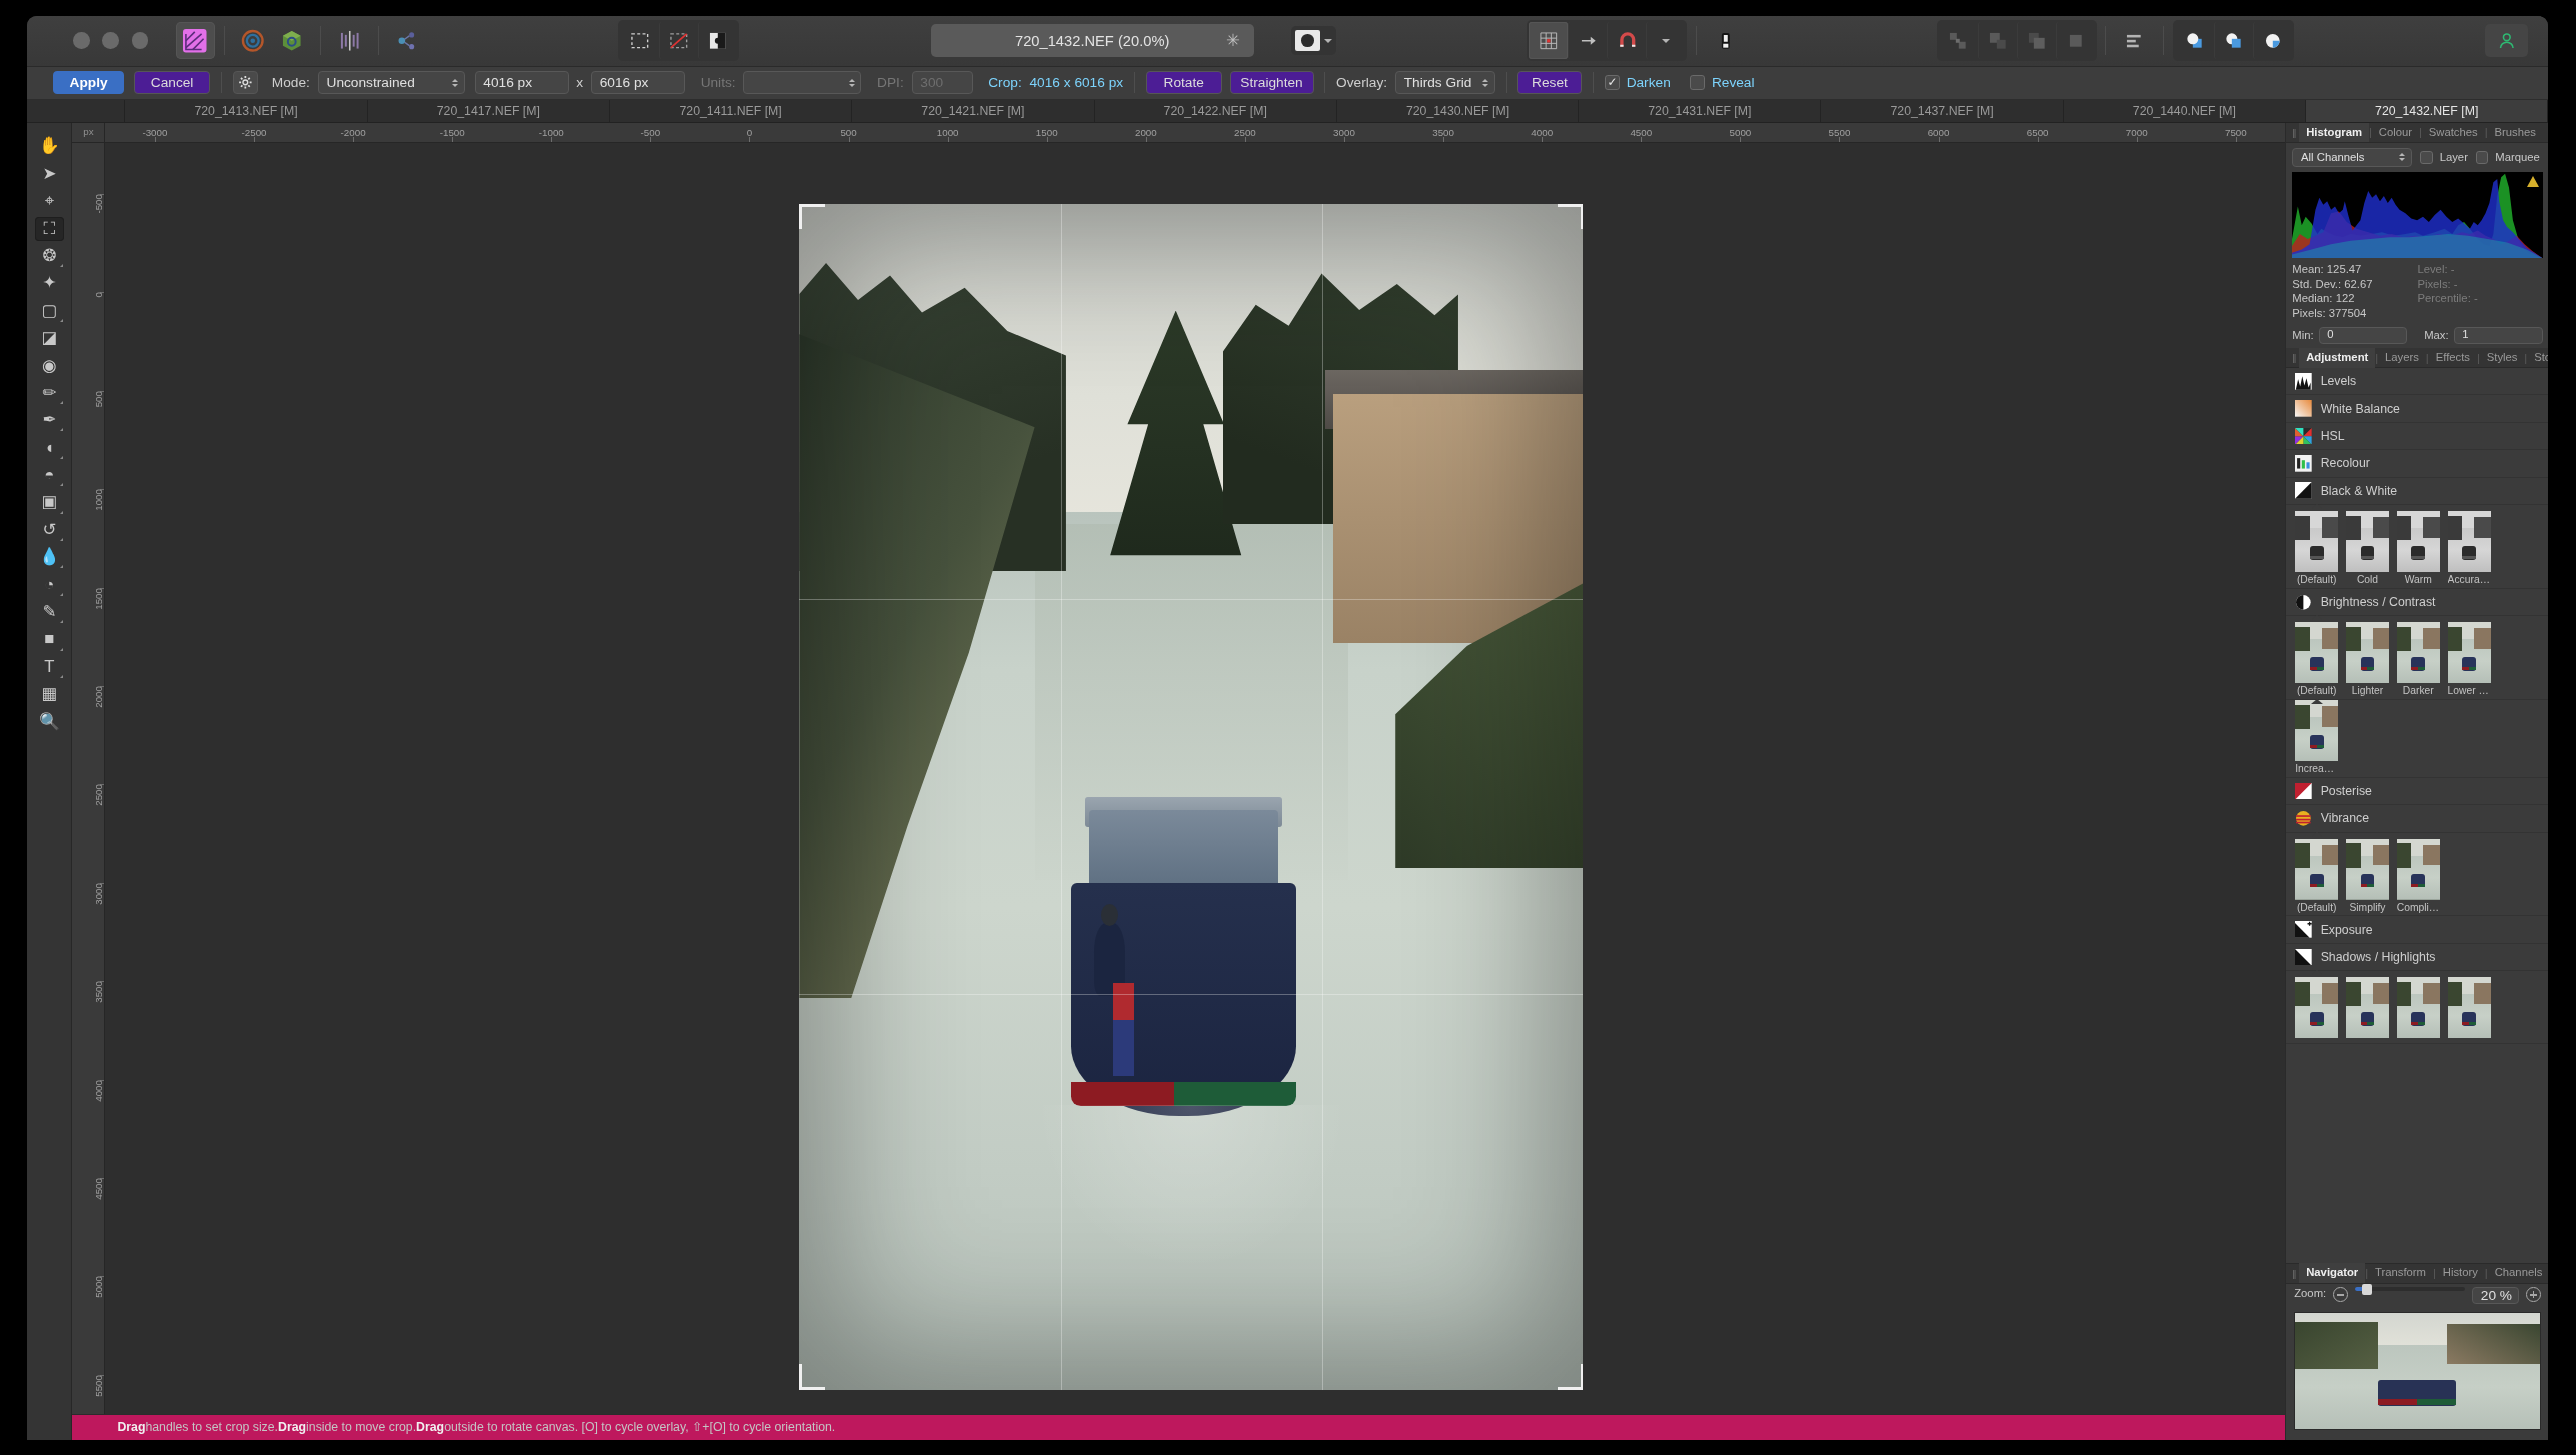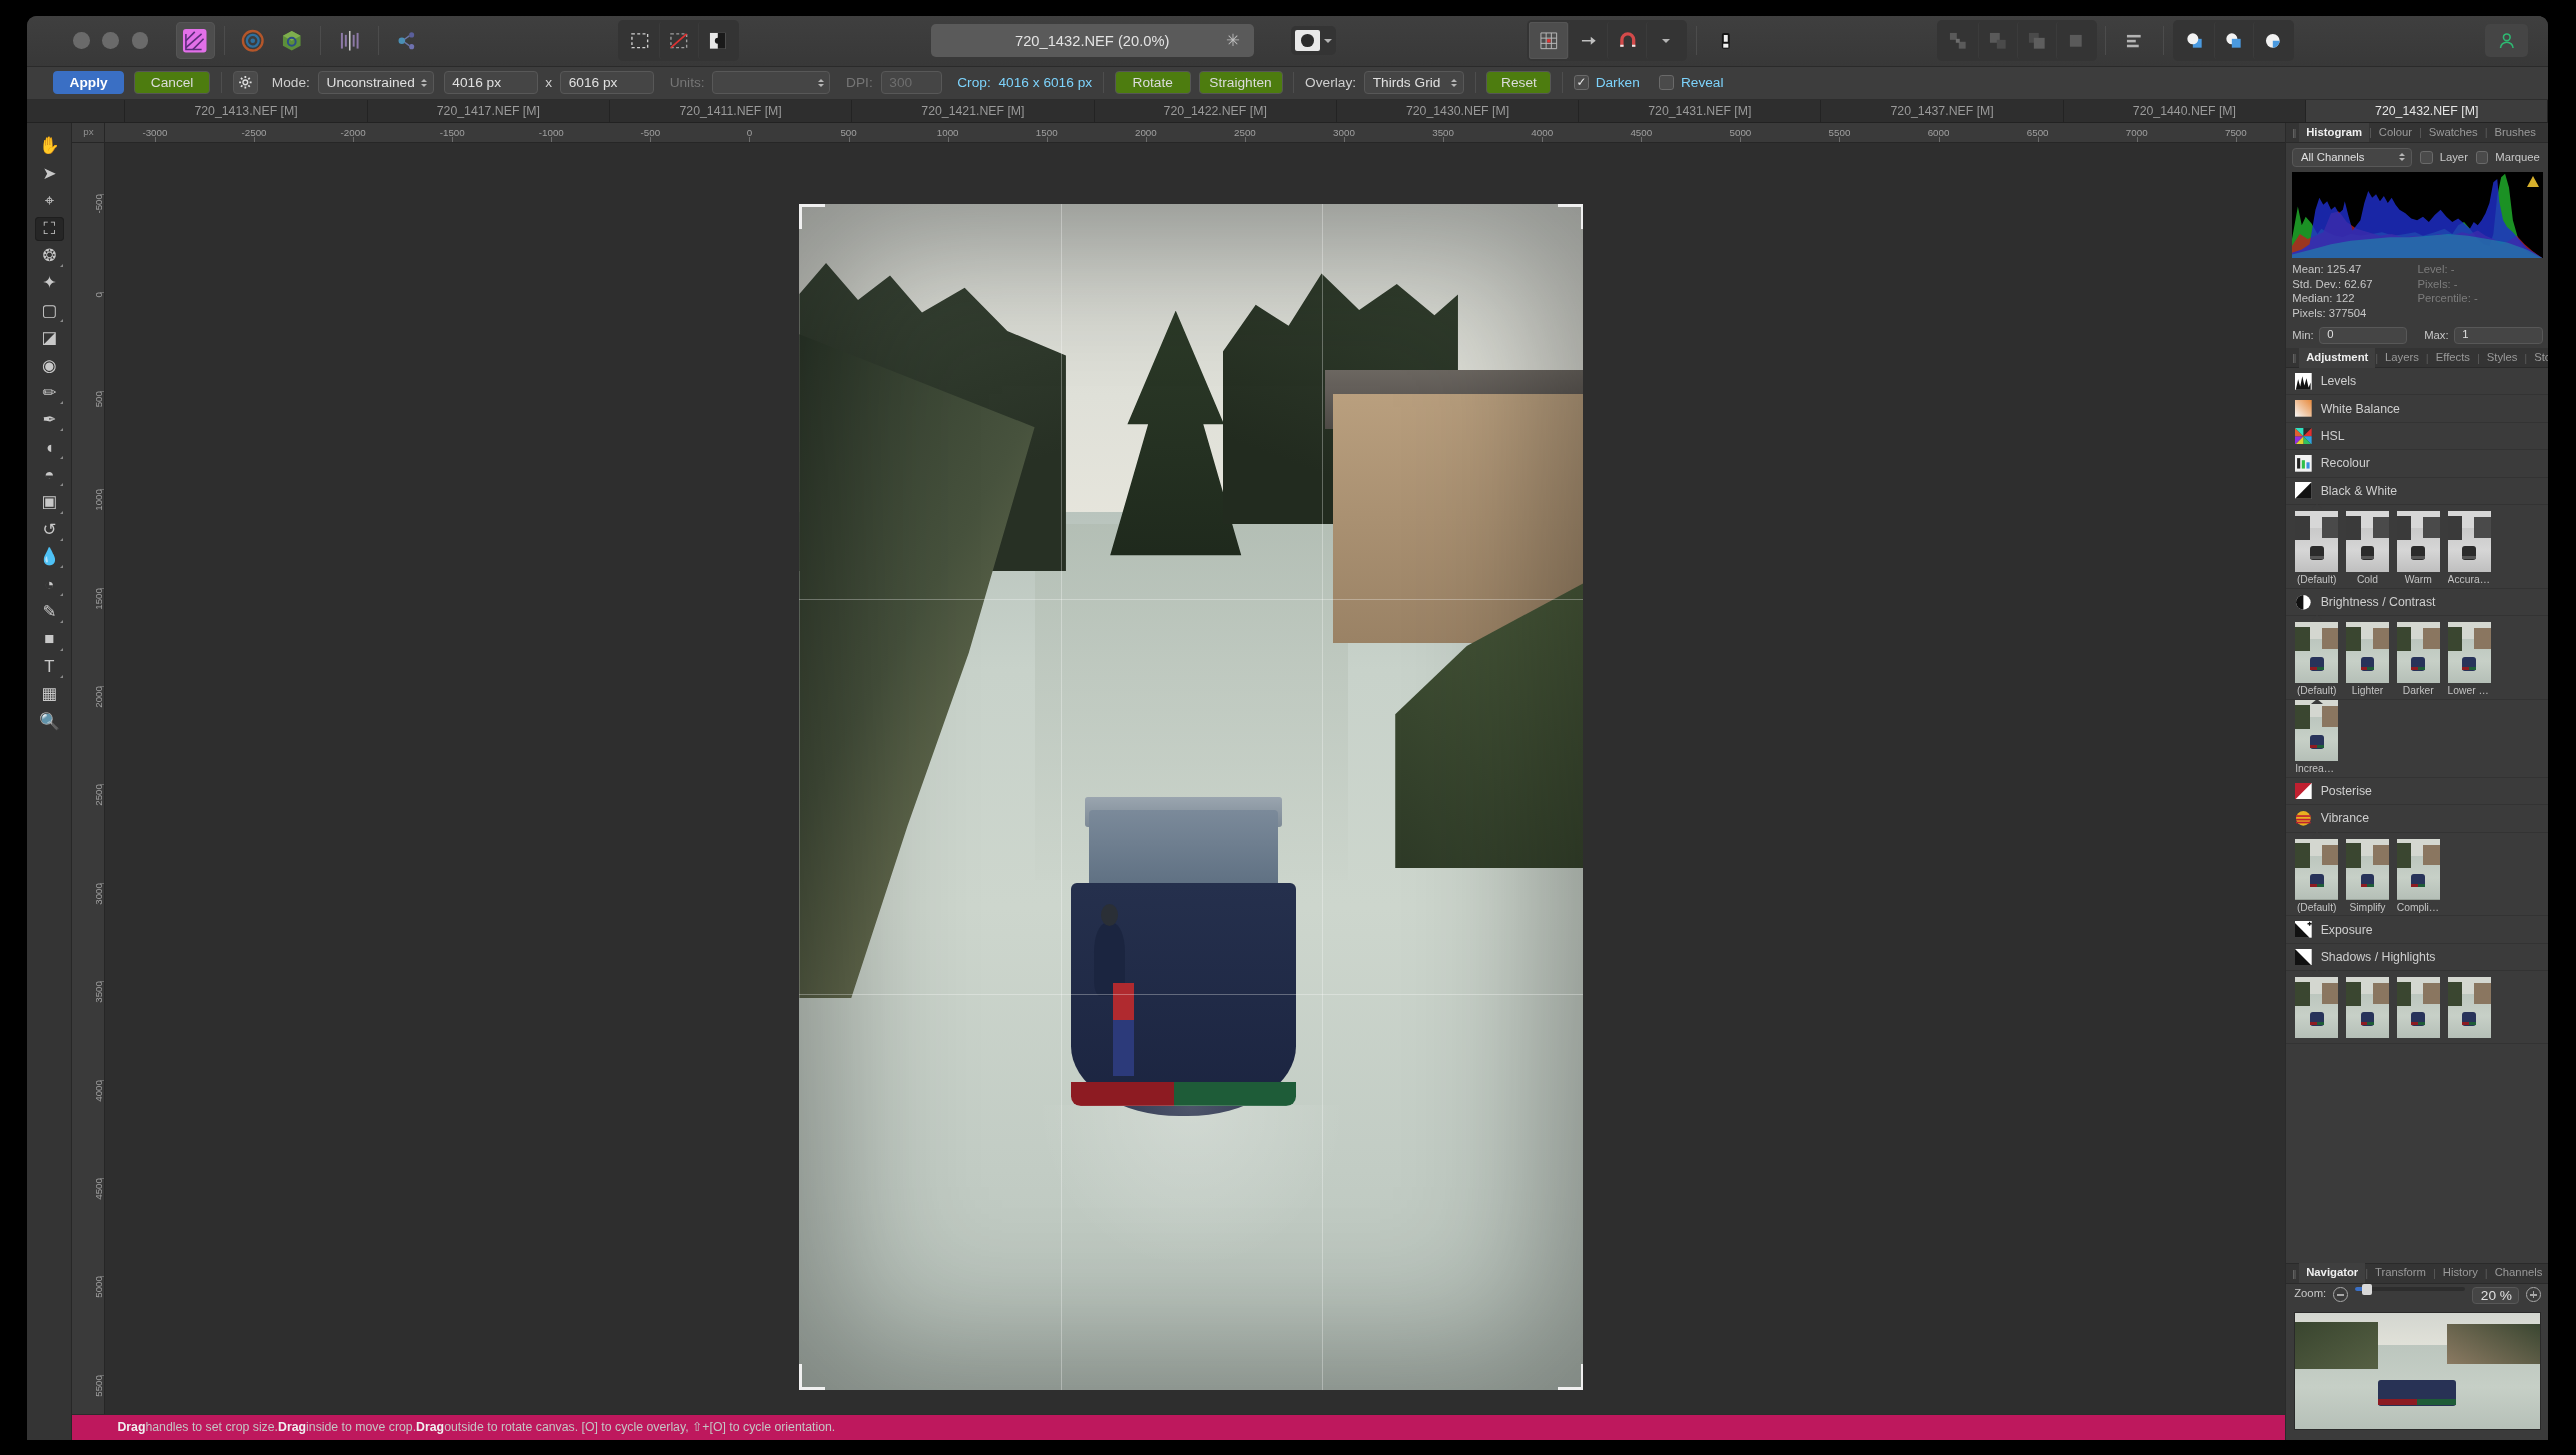--- a/index.html
+++ b/index.html
@@ -64,21 +64,21 @@
   }
 
   
   .ctxbar {
     height:33px; min-height:33px; background:#3d3d3d;
     border-bottom:1px solid #2d2d2d;
     display:flex; align-items:center; padding:0 25.5px; gap:0;
   }
   .btn {
     height:23.5px; padding:0 15.7px; border-radius:3.9px;
-    background:#4d7c0f; border:1px solid #565656;
+    background:#4c1d95; border:1px solid #565656;
     color:#dcdcdc; font-size:13.7px; line-height:21.6px;
     display:inline-flex;align-items:center;justify-content:center;
     cursor:pointer; white-space:nowrap;
   }
   .btn.primary { background:#3a6fc4; border-color:#3a6fc4; color:#fff; font-weight:bold; }
   .csep { width:1px;height:21.6px;background:#4e4e4e;margin:0 10.8px; }
   .lbl { font-size:13.7px; color:#cfcfcf; margin-right:7.8px; white-space:nowrap; }
   .lbl.dim { color:#767676; }
   .field {
     height:23.5px; background:#454545; border:1px solid #585858; border-radius:3.9px;
@@ -475,21 +475,21 @@
     <div class="gearbtn">
       <svg width="14.7" height="14.7" viewBox="0 0 16 16">
           <circle cx="8" cy="8" r="2.6" fill="none" stroke="#dcdcdc" stroke-width="1.5"></circle>
           <g stroke="#dcdcdc" stroke-width="1.9">
             <path d="M8 1.2v2.2M8 12.6v2.2M1.2 8h2.2M12.6 8h2.2M3.2 3.2l1.6 1.6M11.2 11.2l1.6 1.6M12.8 3.2l-1.6 1.6M4.8 11.2l-1.6 1.6"></path>
           </g>
         </svg>
     </div>
     <div style="width:13.7px"></div>
     <span class="lbl">Mode:</span>
-    <div class="combo" style="width:116px">
+    <div class="combo" style="width:147px">
       <span>Unconstrained</span>
       <span class="arrows">
           <i class="u"></i>
           <i class="d"></i>
         </span>
     </div>
     <div style="width:9.8px"></div>
     <div class="field" style="width:94px">4016 px</div>
     <span class="lbl" style="margin:0 7.8px">x</span>
     <div class="field" style="width:94px">6016 px</div>

